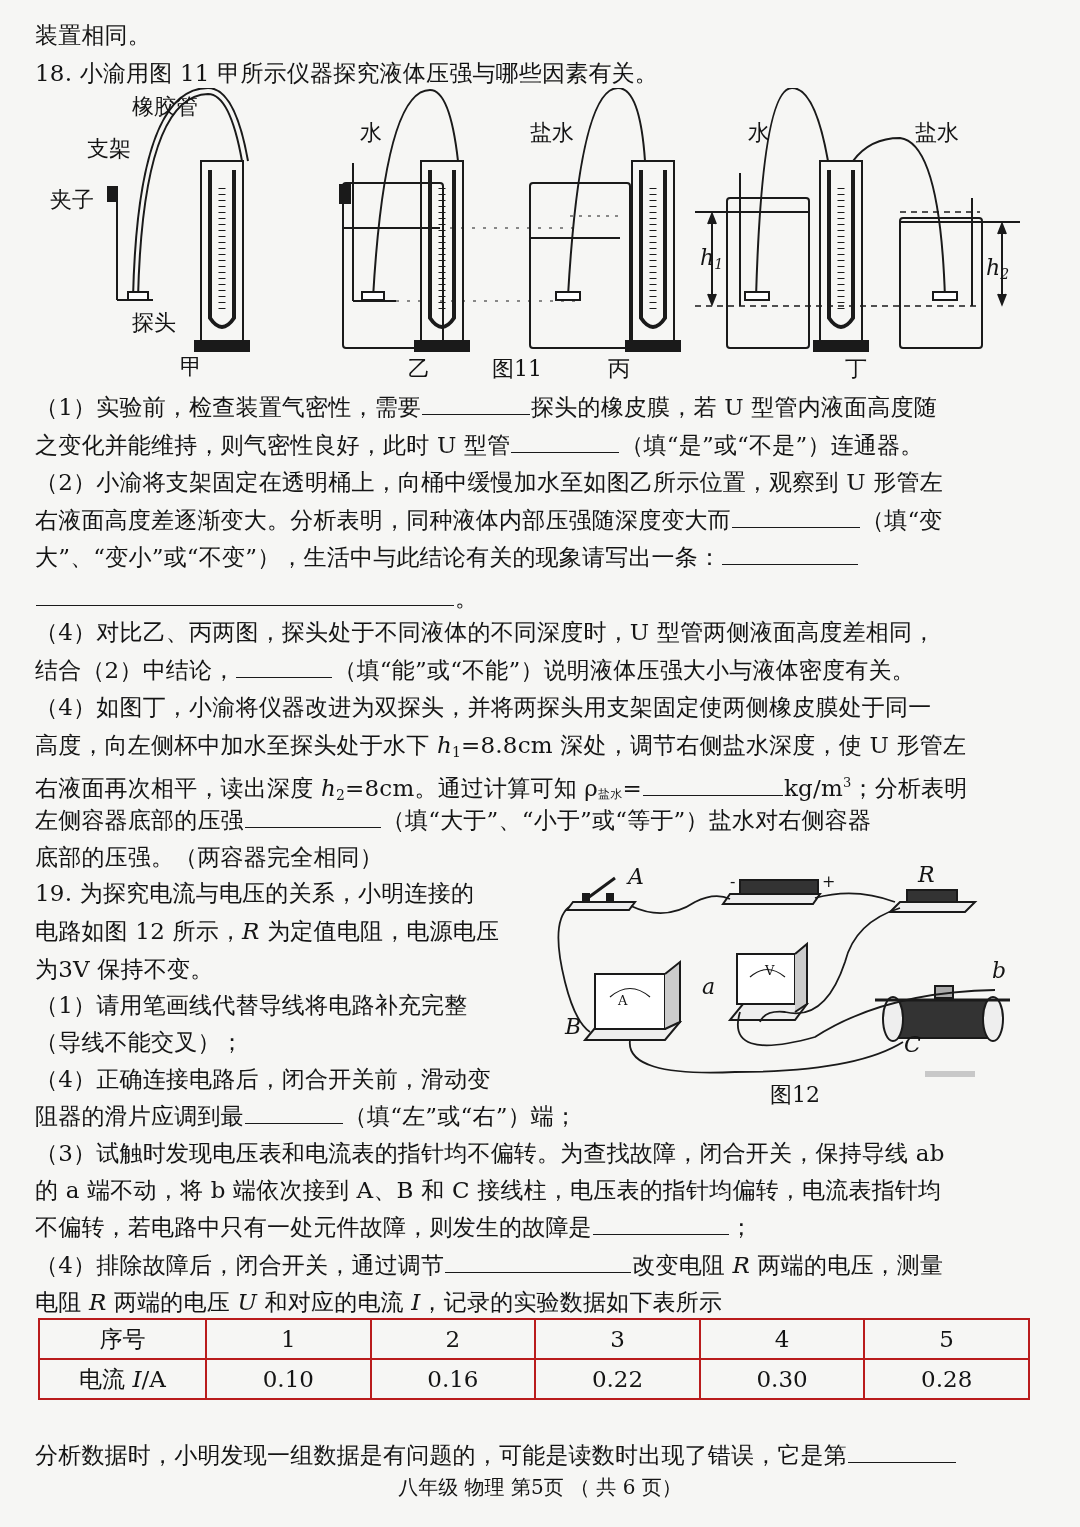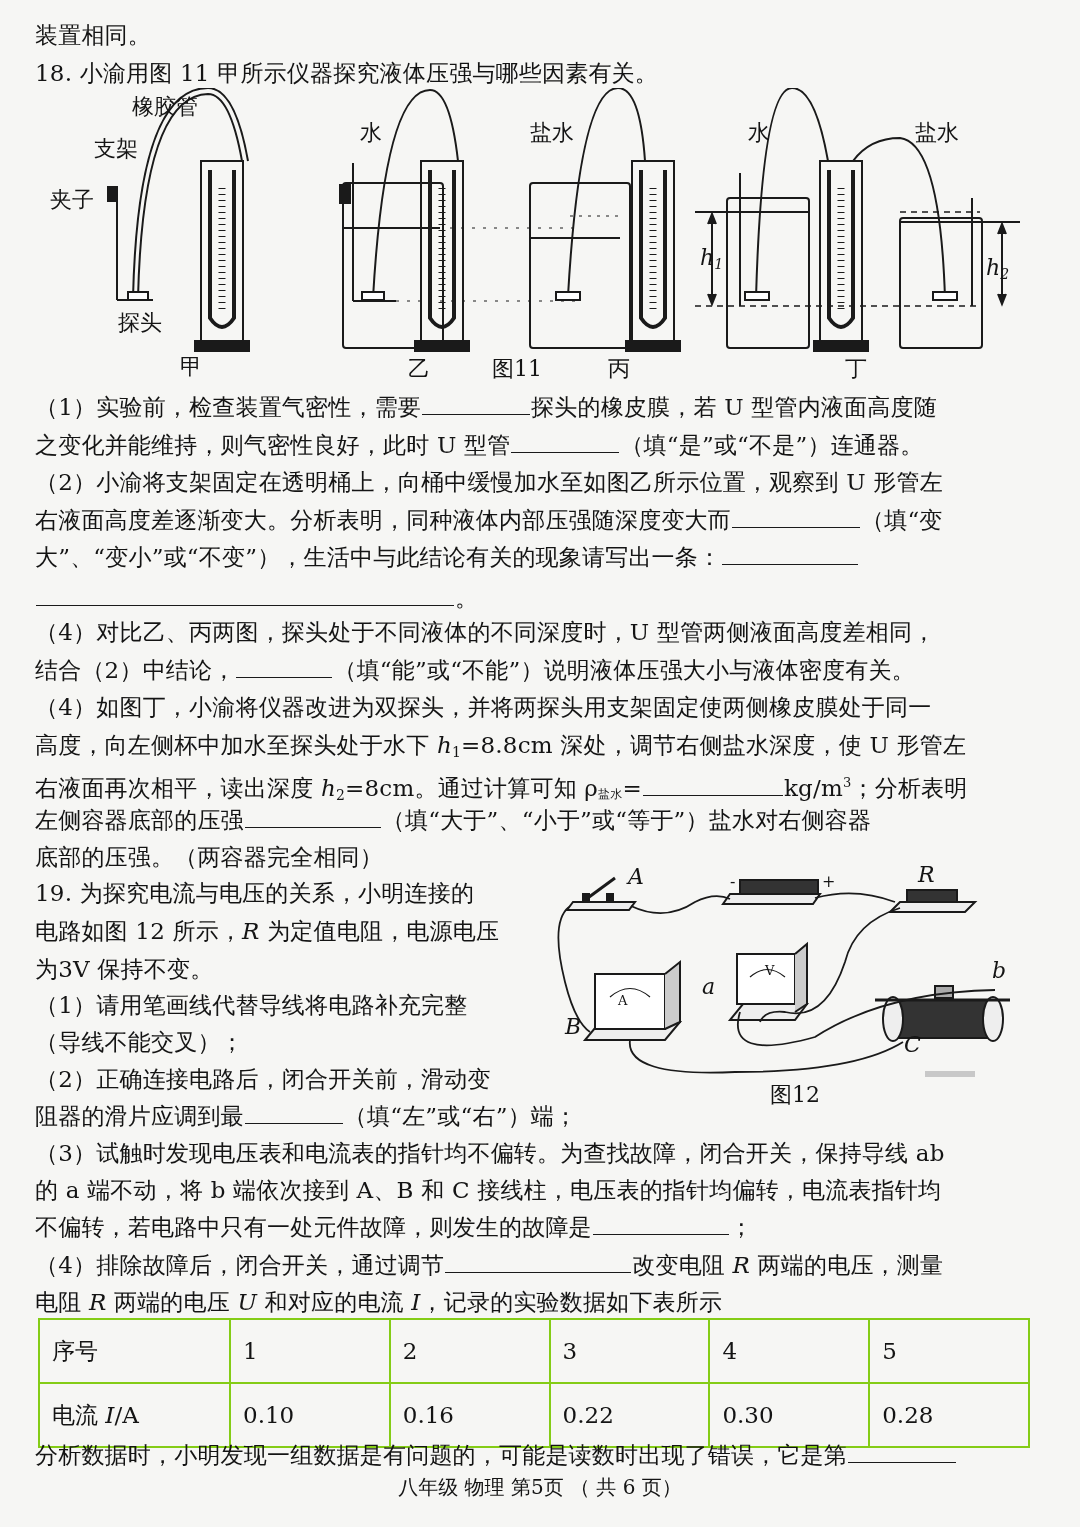--- a/index.html
+++ b/index.html
@@ -22,21 +22,21 @@
   .sub { font-size: 14px; vertical-align: -4px; }
   .sup { font-size: 13px; vertical-align: 9px; }
   .small { font-size: 12px; vertical-align: -2px; }
   .fig { position: absolute; }
   .fig-label { position: absolute; font-size: 22px; }
   table.data {
     position: absolute; left: 38px; top: 1318px; width: 992px;
     border-collapse: collapse; font-size: 23px;
   }
   table.data td {
-    border: 2px solid #84cc16; height: 38px; padding: 12px;
+    border: 2px solid #b91c1c; text-align: center; height: 38px; padding: 0;
   }
   table.data td:first-child { width: 165px; }
   .footer { position: absolute; top: 1474px; left: 0; width: 1080px; text-align: center; font-size: 20px; }
 </style>
 </head>
 <body>
 
 <div class="line" style="top:20px">装置相同。</div>
 <div class="line" style="top:58px">
   <span>18.</span>&nbsp;<span>小渝用图 11 甲所示仪器探究液体压强与哪些因素有关。</span>
@@ -105,23 +105,23 @@
   <rect x="860" y="130" width="82" height="130" rx="3"></rect>
   <line x1="860" y1="124" x2="940" y2="124" stroke-dasharray="6 5" stroke-width="1.4"></line>
   <line x1="860" y1="134" x2="980" y2="134"></line>
   <line x1="932" y1="110" x2="932" y2="218"></line>
   <line x1="962" y1="138" x2="962" y2="214"></line>
   <path d="M958 146 L962 136 L966 146" fill="#1a1a1a"></path>
   <path d="M958 206 L962 216 L966 206" fill="#1a1a1a"></path>
 </svg>
 
 <span class="fig-label" style="left:132px;top:92px">橡胶管</span>
-<span class="fig-label" style="left:94px;top:134px">支架</span>
+<span class="fig-label" style="left:87px;top:134px">支架</span>
 <span class="fig-label" style="left:50px;top:185px">夹子</span>
-<span class="fig-label" style="left:118px;top:308px">探头</span>
+<span class="fig-label" style="left:132px;top:308px">探头</span>
 <span class="fig-label" style="left:360px;top:118px">水</span>
 <span class="fig-label" style="left:530px;top:118px">盐水</span>
 <span class="fig-label" style="left:748px;top:118px">水</span>
 <span class="fig-label" style="left:915px;top:118px">盐水</span>
 <span class="fig-label it" style="left:700px;top:245px"><span>h</span><span class="sub">1</span></span>
 <span class="fig-label it" style="left:986px;top:255px"><span>h</span><span class="sub">2</span></span>
 <span class="fig-label" style="left:180px;top:352px">甲</span>
 <span class="fig-label" style="left:408px;top:354px">乙</span>
 <span class="fig-label" style="left:492px;top:354px">图11</span>
 <span class="fig-label" style="left:608px;top:354px">丙</span>
@@ -161,21 +161,21 @@
 
 <div class="line" style="top:878px">
   <span>19.</span>&nbsp;<span>为探究电流与电压的关系，小明连接的</span>
 </div>
 <div class="line" style="top:916px">
   <span>电路如图 12 所示，</span><span class="it">R</span><span> 为定值电阻，电源电压</span>
 </div>
 <div class="line" style="top:954px">为3V 保持不变。</div>
 <div class="line" style="top:990px">（1）请用笔画线代替导线将电路补充完整</div>
 <div class="line" style="top:1027px">（导线不能交叉）；</div>
-<div class="line" style="top:1064px">（2）正确连接电路后，闭合开关前，滑动变</div>
+<div class="line" style="top:1064px">（4）正确连接电路后，闭合开关前，滑动变</div>
 <div class="line" style="top:1101px">
   <span>阻器的滑片应调到最</span><span class="blank" style="width:98px"></span><span>（填“左”或“右”）端；</span>
 </div>
 
 <svg class="fig" style="left:555px;top:862px" width="470" height="215" viewBox="0 0 470 215" fill="none" stroke="#1a1a1a" stroke-width="2">
 
   <g>
     <path d="M18 40 L80 40 L74 48 L12 48 Z" fill="#eee"></path>
     <line x1="30" y1="38" x2="60" y2="16" stroke-width="3"></line>
     <rect x="28" y="32" width="6" height="8" fill="#1a1a1a"></rect>

